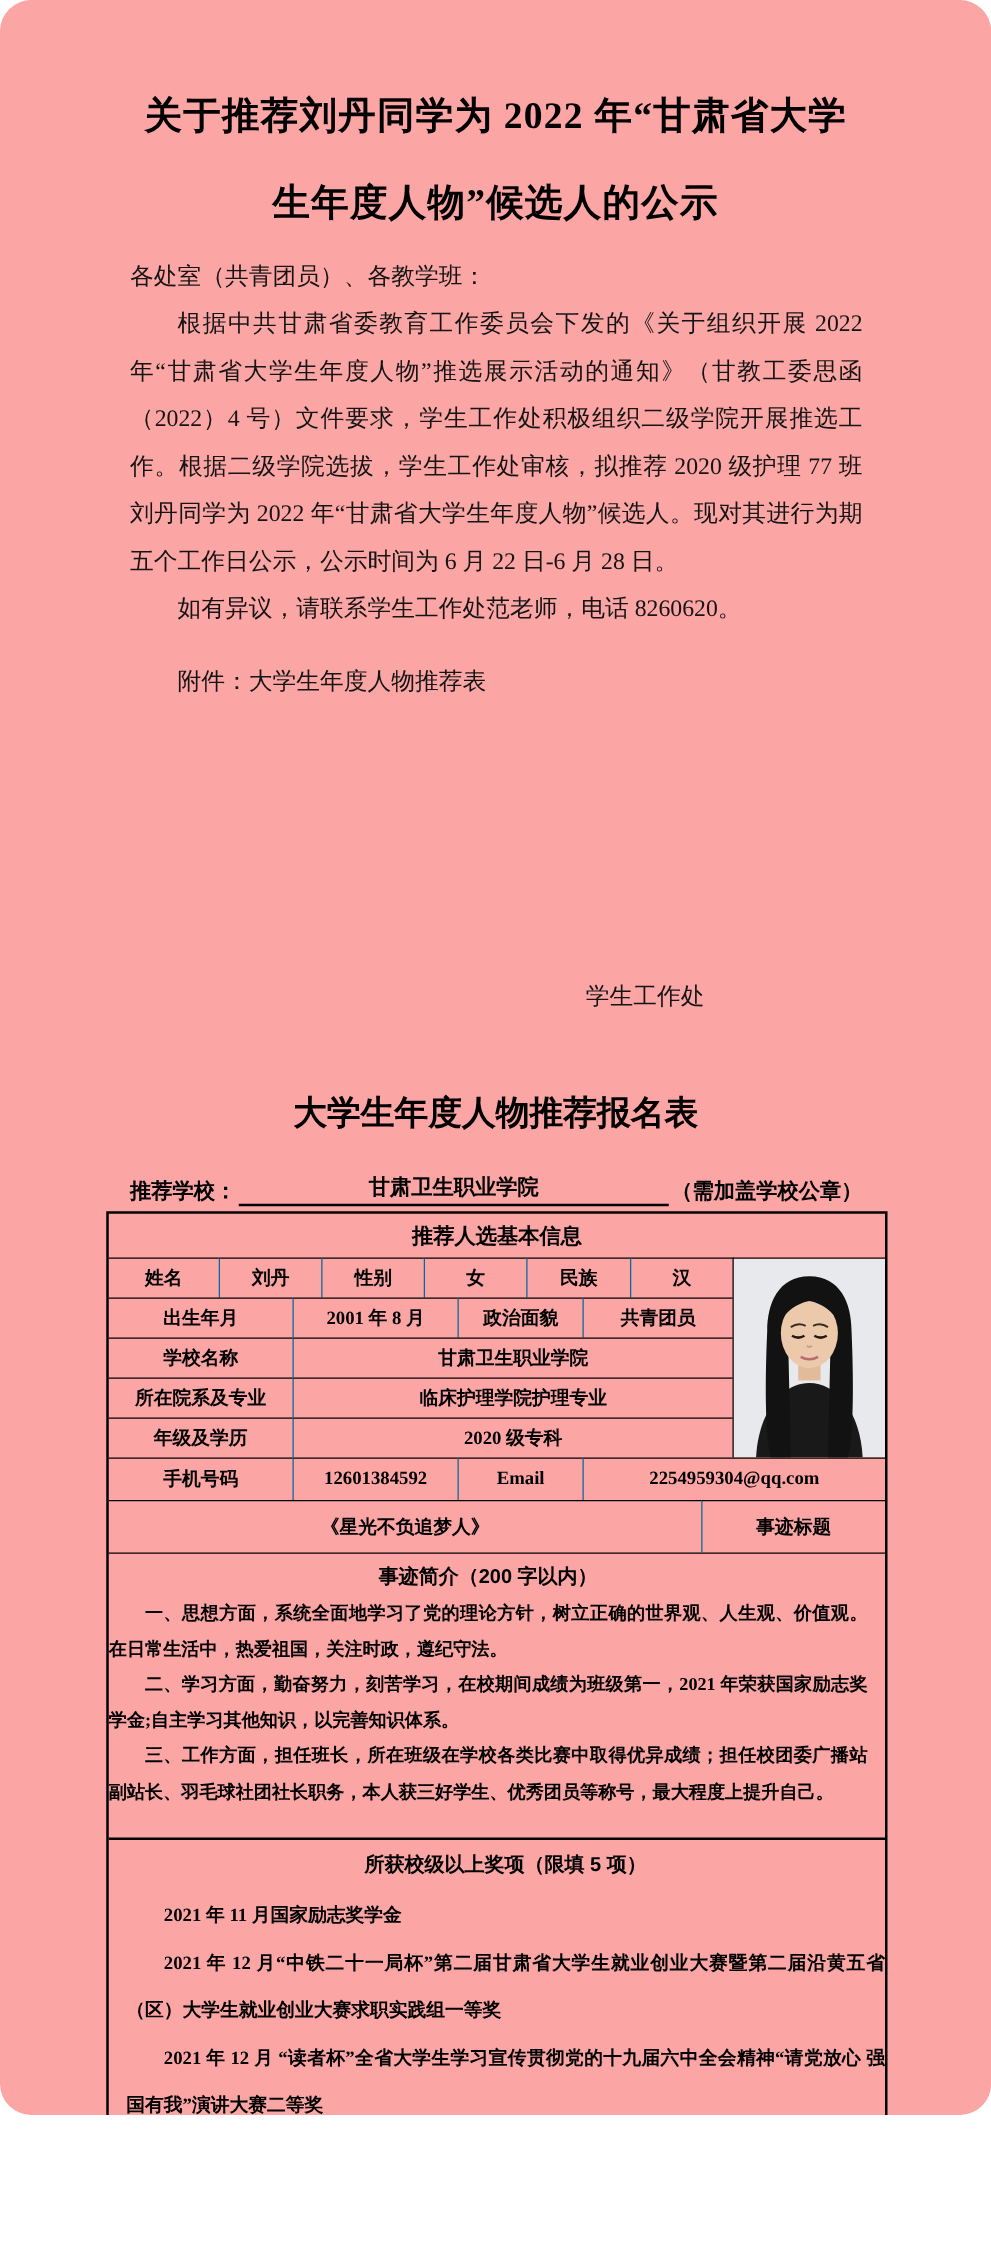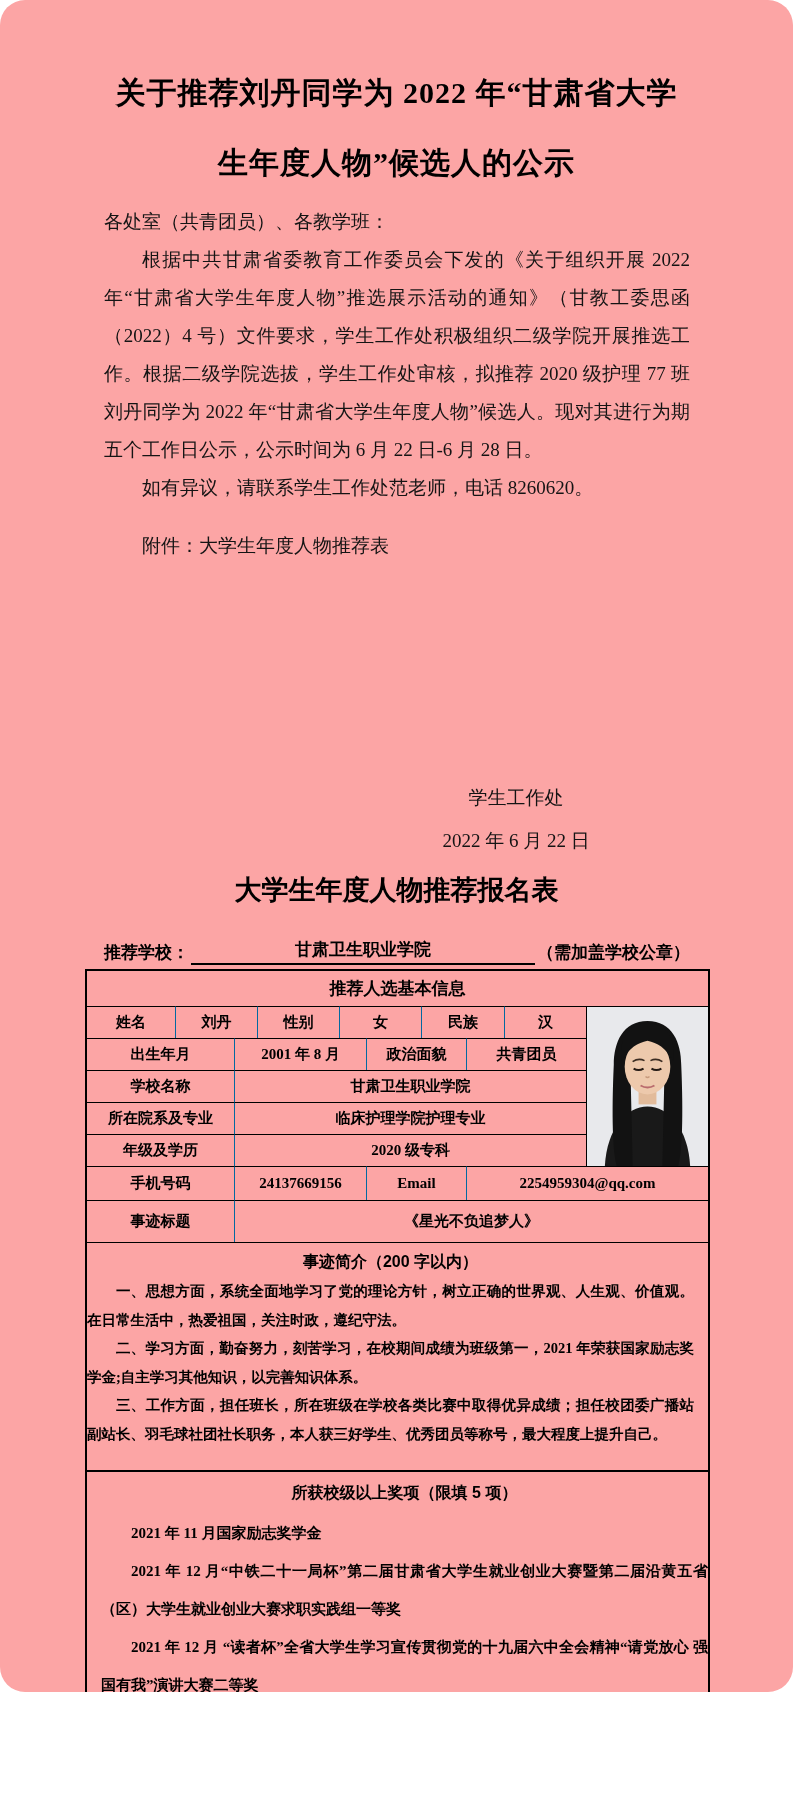--- a/index.html
+++ b/index.html
@@ -108,21 +108,20 @@
 
   <div class="doc-body">
     <p>各处室（共青团员）、各教学班：</p>
     <p class="indent">根据中共甘肃省委教育工作委员会下发的《关于组织开展 2022 年“甘肃省大学生年度人物”推选展示活动的通知》（甘教工委思函（2022）4 号）文件要求，学生工作处积极组织二级学院开展推选工作。根据二级学院选拔，学生工作处审核，拟推荐 2020 级护理 77 班刘丹同学为 2022 年“甘肃省大学生年度人物”候选人。现对其进行为期五个工作日公示，公示时间为 6 月 22 日-6 月 28 日。</p>
     <p class="indent">如有异议，请联系学生工作处范老师，电话 8260620。</p>
     <p class="attachment">附件：大学生年度人物推荐表</p>
   </div>
 
   <div class="signature">
     <div>学生工作处</div>
-    <div>2022 年 6 月 22 日</div>
   </div>
 
   <div class="form-title">大学生年度人物推荐报名表</div>
 
   <div class="school-line">
     <span class="lbl">推荐学校：</span>
     <span class="school">甘肃卫生职业学院</span>
     <span class="note">（需加盖学校公章）</span>
   </div>
 
@@ -172,28 +171,28 @@
           <path d="M47 62 q5 3 10 0" stroke="#241a14" stroke-width="2" fill="none"></path>
           <path d="M65 62 q5 3 10 0" stroke="#241a14" stroke-width="2" fill="none"></path>
           <path d="M59 70 q2 2 4 0" stroke="#c79a7c" stroke-width="1.4" fill="none"></path>
           <path d="M54 79 q7 4 14 0" stroke="#b96b6d" stroke-width="2" fill="none"></path>
         </svg>
       </div>
     </div>
 
     <div class="row full-row">
       <div class="cell" style="width:147px">手机号码</div>
-      <div class="cell" style="width:132px">24137669156</div>
+      <div class="cell" style="width:132px">12601384592</div>
       <div class="cell" style="width:100px">Email</div>
       <div class="cell" style="width:242px">2254959304@qq.com</div>
     </div>
 
     <div class="row story-row">
+      <div class="cell" style="width:474px">《星光不负追梦人》</div>
       <div class="cell" style="width:147px">事迹标题</div>
-      <div class="cell" style="width:474px">《星光不负追梦人》</div>
     </div>
 
     <div class="profile-block">
       <div class="block-head">事迹简介（200 字以内）</div>
       <p>一、思想方面，系统全面地学习了党的理论方针，树立正确的世界观、人生观、价值观。在日常生活中，热爱祖国，关注时政，遵纪守法。</p>
       <p>二、学习方面，勤奋努力，刻苦学习，在校期间成绩为班级第一，2021 年荣获国家励志奖学金;自主学习其他知识，以完善知识体系。</p>
       <p>三、工作方面，担任班长，所在班级在学校各类比赛中取得优异成绩；担任校团委广播站副站长、羽毛球社团社长职务，本人获三好学生、优秀团员等称号，最大程度上提升自己。</p>
     </div>
 
     <div class="awards-block">

